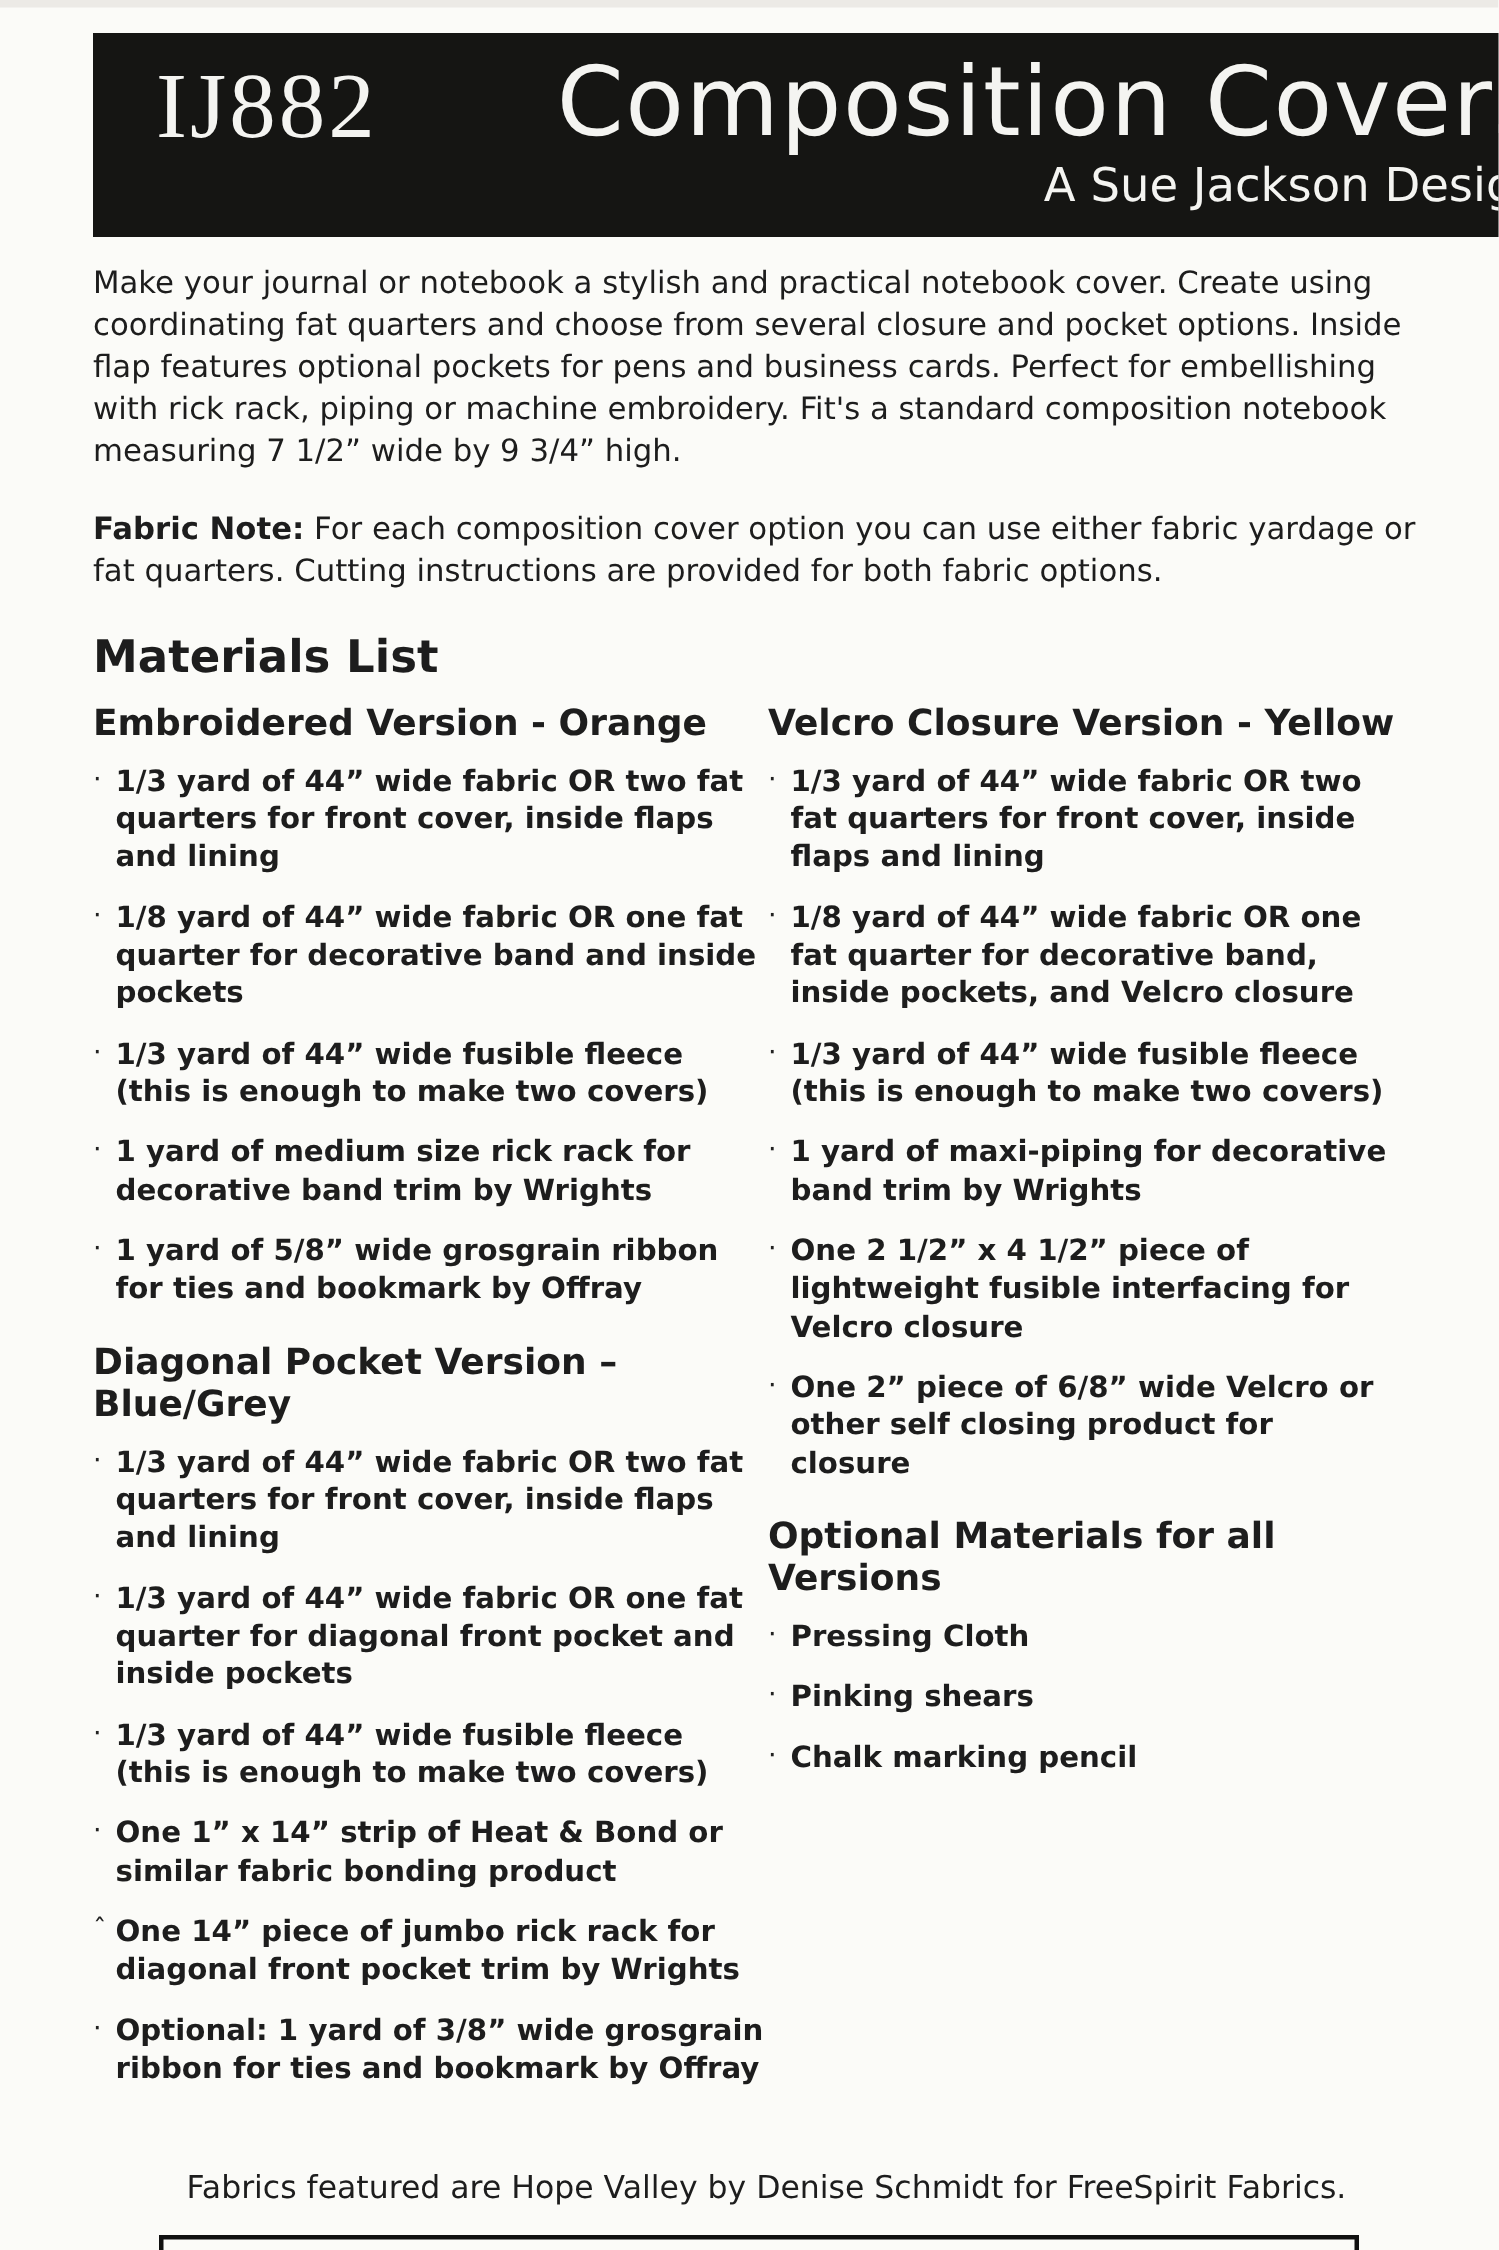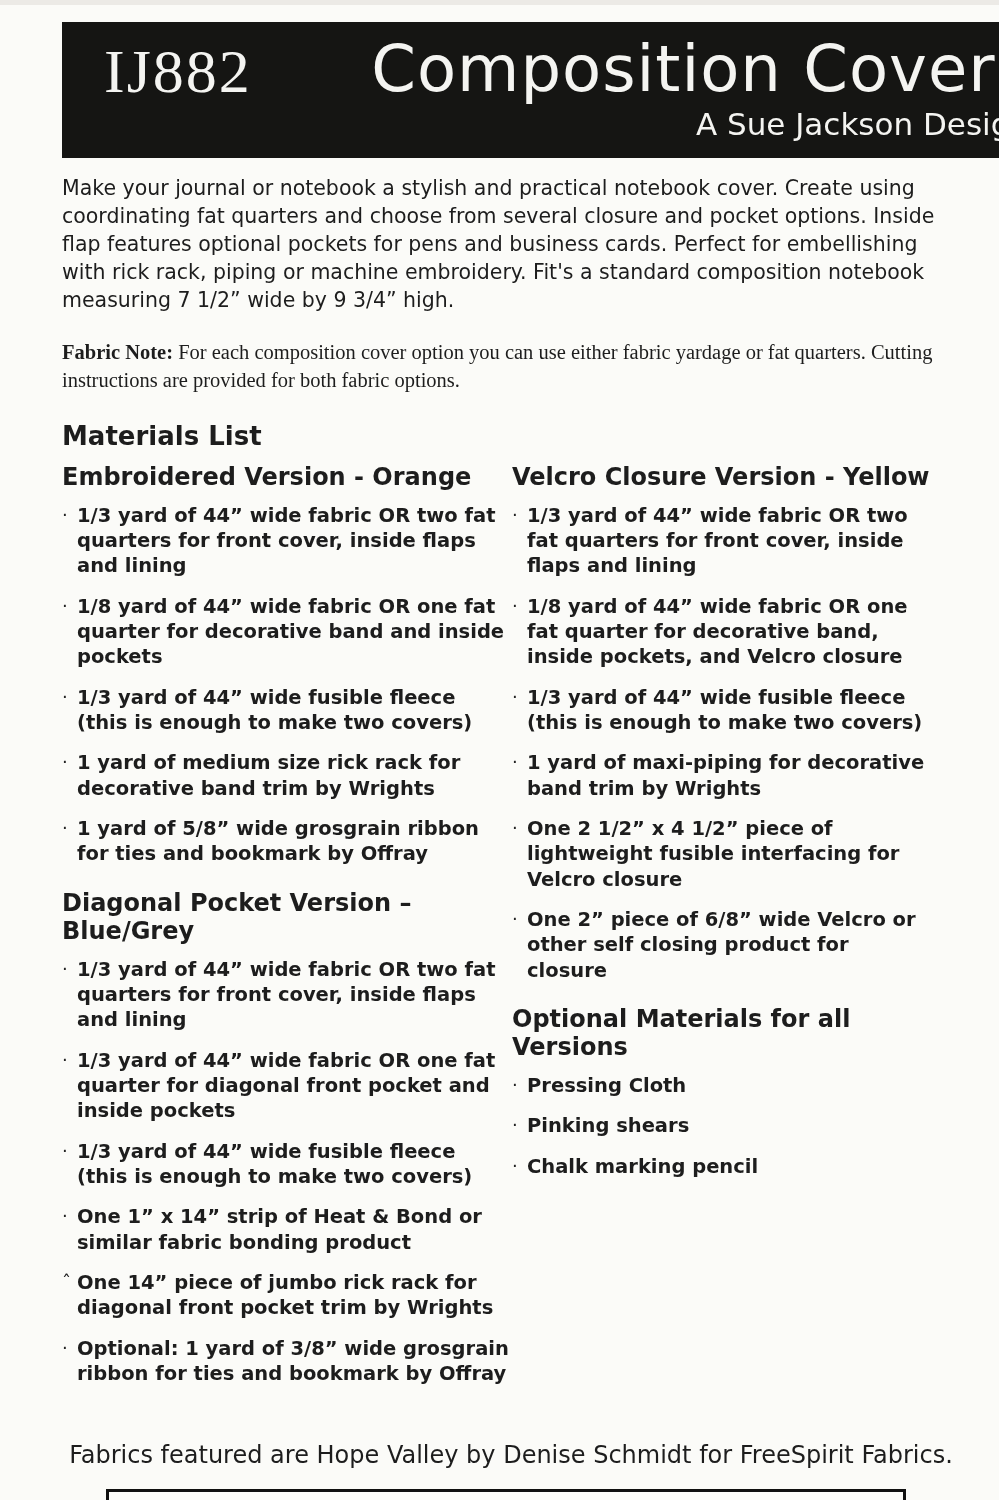--- a/index.html
+++ b/index.html
@@ -24,34 +24,34 @@
     font-size:64px; font-weight:400; letter-spacing:1px; white-space:nowrap;
   }
   .hdr-sub {
     position:absolute; right:30px; top:84px;
     font-size:31px; font-weight:400; white-space:nowrap;
   }
 
   
   .content { position:absolute; left:62px; top:174px; width:898px; }
   p.intro, p.fabric-note { font-size:20.5px; line-height:1.37; margin:0 0 24px; }
-  p.fabric-note { margin-bottom:26px;font-family:Liberation Serif, serif; }
-  .materials-title { font-size:26px; font-weight:700; margin:2px 0 12px; }
+  p.fabric-note { margin-bottom:26px; }
+  .materials-title { font-size:30px; font-weight:700; margin:2px 0 12px; }
 
   .columns { display:flex; align-items:flex-start; }
   .col-left  { width:450px; }
   .col-right { width:418px; }
   .sec-heading { font-size:24px; font-weight:700; margin:22px 0 12px; }
   .col-left .sec-heading:first-child, .col-right .sec-heading:first-child { margin-top:0; }
   .bullet-item { display:flex; font-size:19.5px; line-height:1.3; margin:0 0 15px; }
   .bullet { flex:none; width:15px; font-size:18px; color:#222; }
   .itext { flex:1;font-weight:bold; }
 
   
-  .fabrics-note { text-align:center; font-size:24px; margin:40px 0 20px; }
+  .fabrics-note { text-align:center; font-size:21px; margin:40px 0 20px; }
   .copyright-box {
     margin-left:44px; width:738px; border:3px solid #101010;
     padding:12px 28px; font-size:17.5px; line-height:1.52; text-align:center;
   }
 </style>
 </head>
 <body>
 
 <div class="scan-edge"></div>
 

